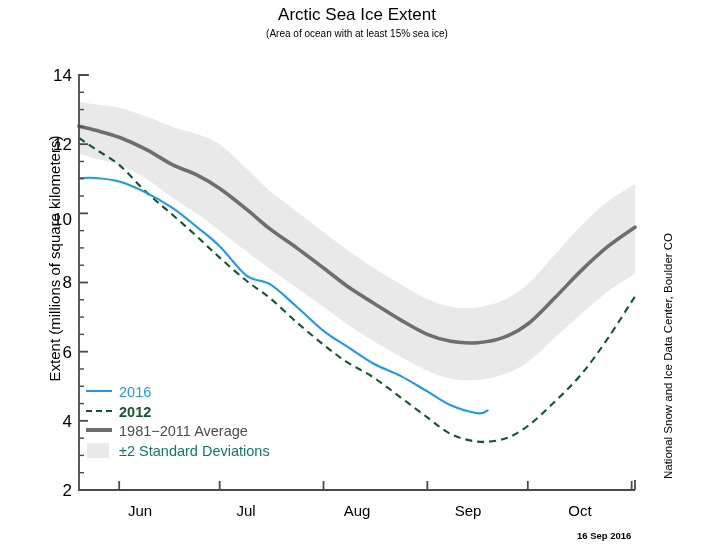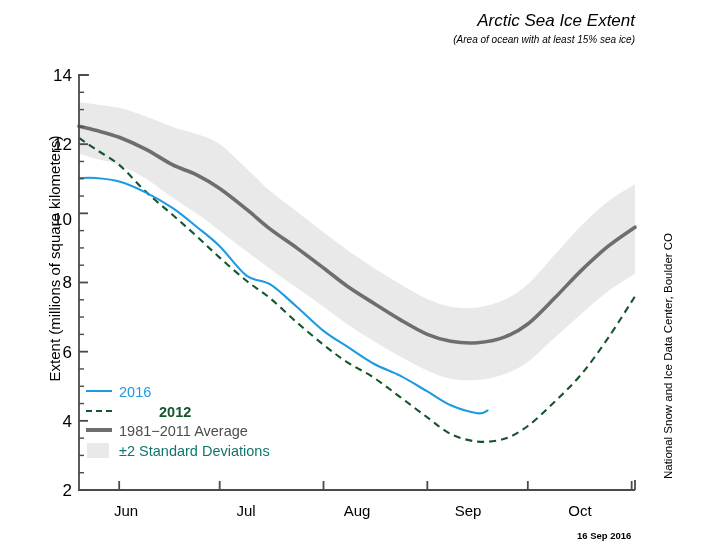--- a/index.html
+++ b/index.html
@@ -20,24 +20,23 @@
     position: absolute;
     left: 0; top: 0;
     width: 715px;
     height: 557px;
   }
 
   
   .title-block {
     position: absolute;
     left: 79px;
-    top: 10px;
+    top: 4px;
     width: 556px;
-    text-align: right;
-    font-style: italic;
+    text-align: center;
   }
   .chart-title {
     font-size: 17px;
     line-height: 21px;
     color: #000;
     white-space: nowrap;
   }
   .chart-subtitle {
     font-size: 10px;
     line-height: 18px;
@@ -138,21 +137,21 @@
     left: 1px; top: 0px;
     width: 22px; height: 15px;
     background: #e9e9e9;
   }
   .legend-label {
     font-size: 14.5px;
     line-height: 16px;
     white-space: nowrap;
   }
   .legend-label.c2016 { color: #1d9ae2; }
-  .legend-label.c2012 { color: #14562c; font-weight: bold; margin-left: 40px; }
+  .legend-label.c2012 { color: #14562c; font-weight: bold; }
   .legend-label.cavg  { color: #4d4d4d; }
   .legend-label.cstd  { color: #0f766e; }
 
   svg { display: block; }
 </style>
 </head>
 <body>
 
 <div id="figure">
 
@@ -171,21 +170,21 @@
     <div class="ytick-label" style="top:75px">14</div>
     <div class="ytick-label" style="top:144px">12</div>
     <div class="ytick-label" style="top:219px">10</div>
     <div class="ytick-label" style="top:282px">8</div>
     <div class="ytick-label" style="top:352px">6</div>
     <div class="ytick-label" style="top:421px">4</div>
     <div class="ytick-label" style="top:490px">2</div>
   </div>
 
   <div>
-    <div class="xtick-label" style="left:126px">Jun</div>
+    <div class="xtick-label" style="left:140px">Jun</div>
     <div class="xtick-label" style="left:246px">Jul</div>
     <div class="xtick-label" style="left:357px">Aug</div>
     <div class="xtick-label" style="left:468px">Sep</div>
     <div class="xtick-label" style="left:580px">Oct</div>
   </div>
 
   <svg id="plot" width="715" height="557" style="position:absolute;left:0;top:0;">
     <g>
       <path id="band-path" fill="#e9e9e9" stroke="none" d="M79.00,101.97C81.79,102.38 89.05,103.42 95.75,104.40C102.45,105.38 110.82,105.84 119.19,107.85C127.57,109.87 137.06,113.33 145.99,116.50C154.92,119.67 164.41,123.99 172.78,126.88C181.16,129.76 188.41,130.91 196.23,133.79C204.04,136.67 211.30,138.40 219.67,144.17C228.05,149.93 238.10,160.59 246.47,168.38C254.84,176.16 261.54,183.65 269.92,190.85C278.29,198.06 287.78,204.69 296.71,211.60C305.64,218.52 315.13,226.01 323.51,232.35C331.88,238.69 338.58,243.71 346.95,249.65C355.33,255.58 364.82,262.21 373.75,267.98C382.68,273.74 391.61,279.04 400.54,284.23C409.47,289.42 418.96,295.35 427.34,299.10C435.71,302.85 442.41,305.33 450.78,306.71C459.16,308.09 468.65,308.55 477.58,307.40C486.51,306.25 496.00,303.65 504.37,299.79C512.75,295.93 519.45,291.72 527.82,284.23C536.19,276.74 545.68,264.63 554.61,254.83C563.55,245.03 572.48,234.37 581.41,225.44C590.34,216.50 599.27,208.15 608.20,201.23C617.14,194.31 630.53,186.82 635.00,183.94L635.00,273.85C630.53,276.74 617.14,284.52 608.20,291.15C599.27,297.77 590.34,305.84 581.41,313.63C572.48,321.41 563.55,329.76 554.61,337.83C545.68,345.90 536.19,355.99 527.82,362.04C519.45,368.09 512.75,371.15 504.37,374.15C496.00,377.14 486.51,379.28 477.58,380.03C468.65,380.77 459.16,380.20 450.78,378.64C442.41,377.09 435.71,374.32 427.34,370.69C418.96,367.06 409.47,361.75 400.54,356.85C391.61,351.95 382.68,346.77 373.75,341.29C364.82,335.82 355.33,329.76 346.95,324.00C338.58,318.24 331.88,312.76 323.51,306.71C315.13,300.66 305.64,294.03 296.71,287.69C287.78,281.35 278.29,274.72 269.92,268.67C261.54,262.61 254.84,257.72 246.47,251.37C238.10,245.03 228.05,236.97 219.67,230.63C211.30,224.28 204.04,218.81 196.23,213.33C188.41,207.86 181.16,203.53 172.78,197.77C164.41,192.01 154.92,184.23 145.99,178.75C137.06,173.27 127.57,168.26 119.19,164.92C110.82,161.57 102.45,160.54 95.75,158.69C89.05,156.85 81.79,154.66 79.00,153.85Z"></path>
     </g>

